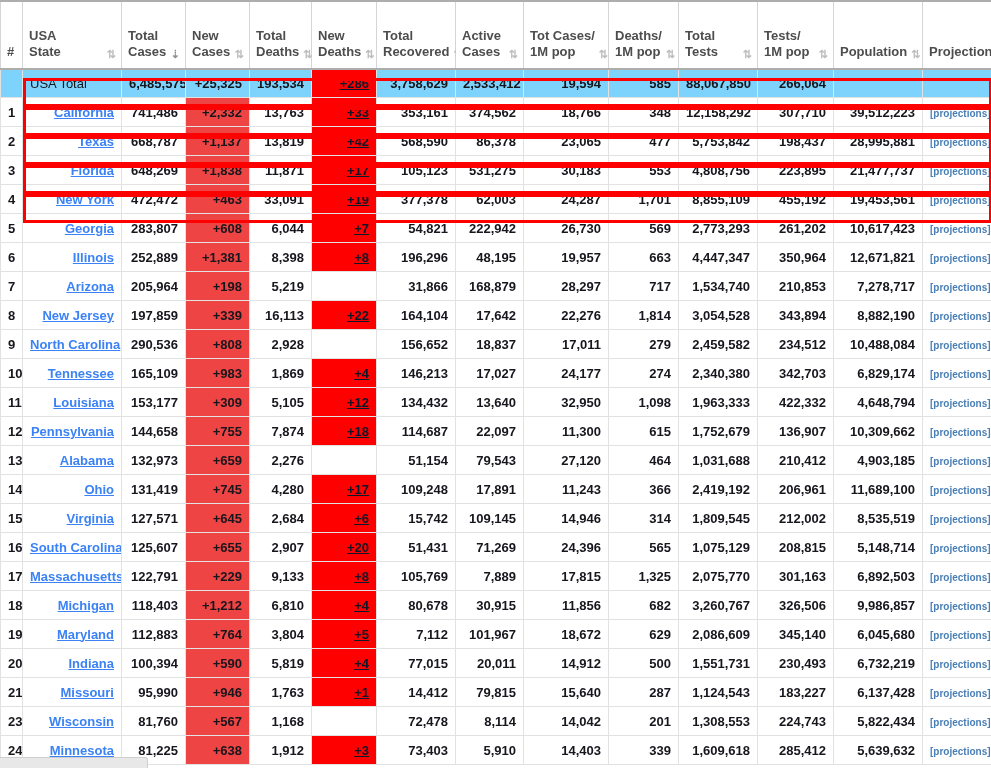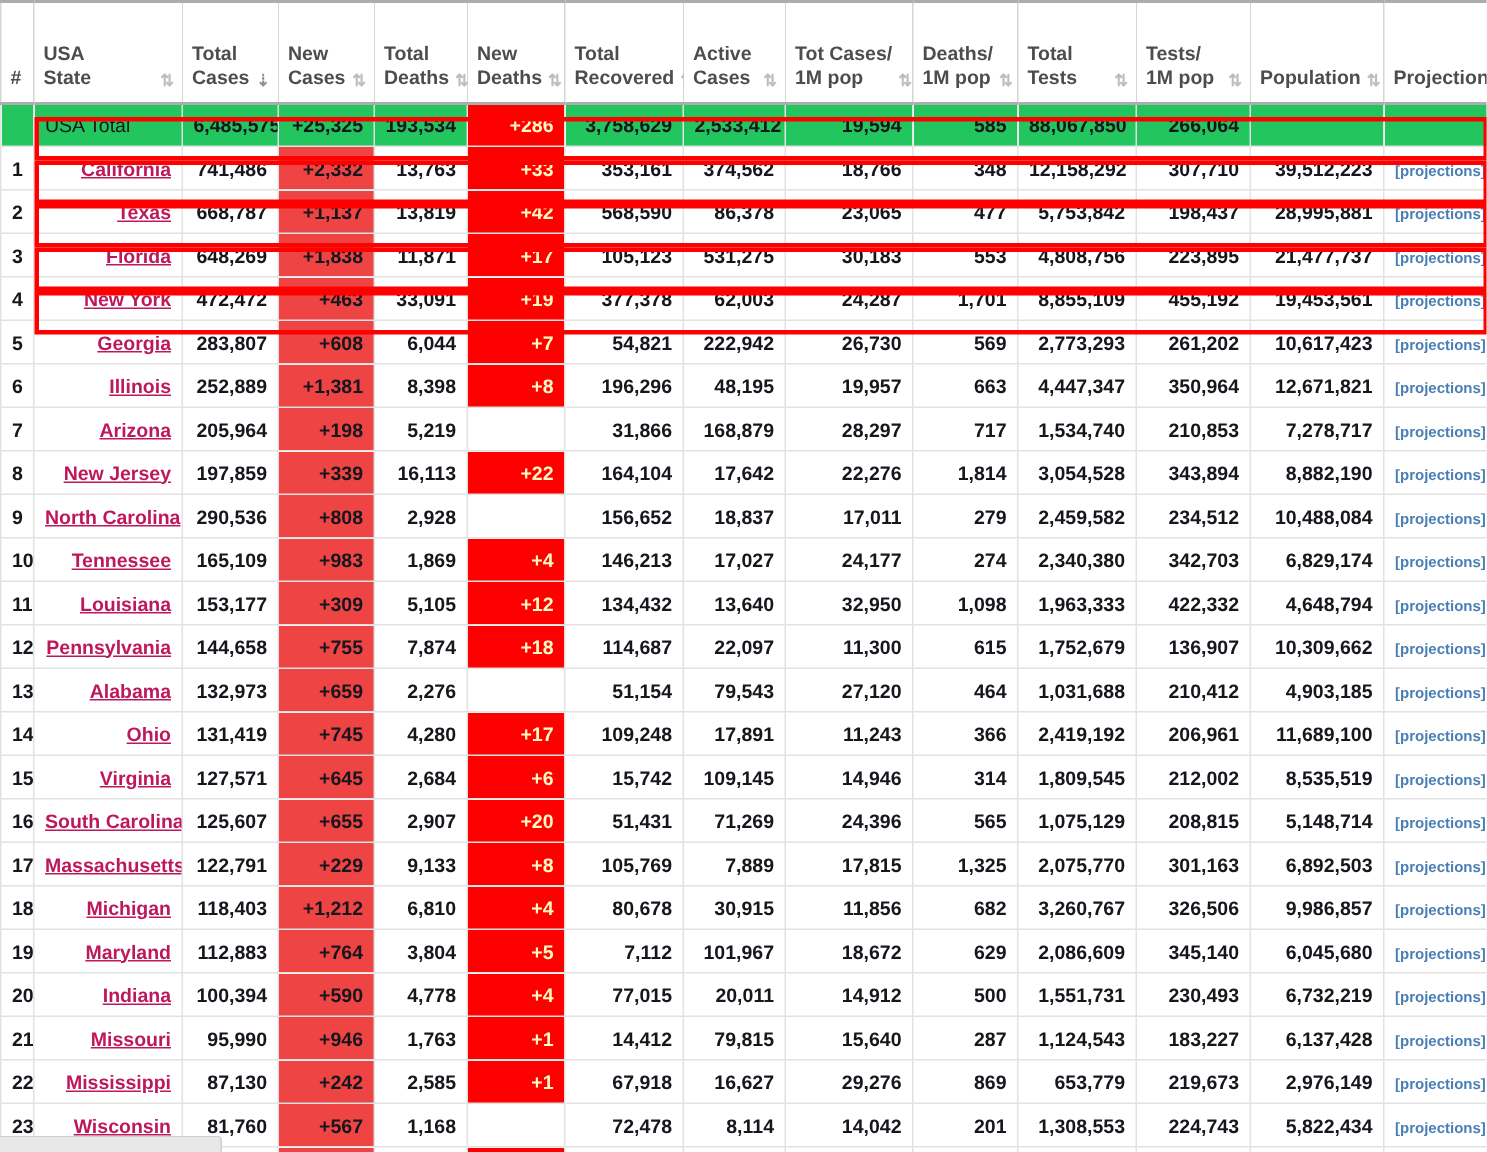--- a/index.html
+++ b/index.html
@@ -77,21 +77,21 @@
     box-sizing: border-box;
     text-align: right;
     font-weight: bold;
     font-size: 13px;
     color: #16161d;
     white-space: nowrap;
     overflow: hidden;
   }
 
   tr.total-row td {
-    background: #22c55e;
+    background: #7dd3fc;
     font-weight: normal;
     color: #3c3c3c;
     border-color: #c8c8c8;
     border-top: 1px solid #adadad;
     border-bottom: 1px solid #adadad;
     height: 31px;
   }
   tr.total-row td.c-state {
     text-align: left;
     font-weight: normal;
@@ -101,35 +101,36 @@
     text-align: center;
     font-weight: normal;
     font-size: 11px;
     color: #5a5a5a;
     background: #ffffff;
   }
   td.c-state {
     text-align: left;
   }
   td.c-state a {
-    color: #be185d;
+    color: #3b82f6;
     text-decoration: underline;
     font-weight: bold;
     font-size: 13px;
     cursor: pointer;
   }
   td.c-newcases {
     background: #ef4444;
   }
   td.c-newdeaths {
     background: #ffffff;
   }
   td.c-newdeaths.filled {
     background: #ff0000;
-    color: #fef9c3;
+    color: #0f172a;
+    text-decoration: underline;
   }
   td.c-proj {
     text-align: right;
     font-weight: normal;
     padding-right: 6px;
   }
   td.c-proj a {
     color: #4a7fb5;
     font-size: 10px;
     text-decoration: none;
@@ -586,21 +587,21 @@
           <td>2,086,609</td>
           <td>345,140</td>
           <td>6,045,680</td>
           <td class="c-proj"><a>[projections]</a></td>
         </tr>
         <tr>
           <td class="c-rank">20</td>
           <td class="c-state"><a>Indiana</a></td>
           <td>100,394</td>
           <td class="c-newcases">+590</td>
-          <td>4,778</td>
+          <td>5,819</td>
           <td class="c-newdeaths filled">+4</td>
           <td>77,015</td>
           <td>20,011</td>
           <td>14,912</td>
           <td>500</td>
           <td>1,551,731</td>
           <td>230,493</td>
           <td>6,732,219</td>
           <td class="c-proj"><a>[projections]</a></td>
         </tr>
@@ -614,36 +615,20 @@
           <td>14,412</td>
           <td>79,815</td>
           <td>15,640</td>
           <td>287</td>
           <td>1,124,543</td>
           <td>183,227</td>
           <td>6,137,428</td>
           <td class="c-proj"><a>[projections]</a></td>
         </tr>
         <tr>
-          <td class="c-rank">22</td>
-          <td class="c-state"><a>Mississippi</a></td>
-          <td>87,130</td>
-          <td class="c-newcases">+242</td>
-          <td>2,585</td>
-          <td class="c-newdeaths filled">+1</td>
-          <td>67,918</td>
-          <td>16,627</td>
-          <td>29,276</td>
-          <td>869</td>
-          <td>653,779</td>
-          <td>219,673</td>
-          <td>2,976,149</td>
-          <td class="c-proj"><a>[projections]</a></td>
-        </tr>
-        <tr>
           <td class="c-rank">23</td>
           <td class="c-state"><a>Wisconsin</a></td>
           <td>81,760</td>
           <td class="c-newcases">+567</td>
           <td>1,168</td>
           <td class="c-newdeaths"></td>
           <td>72,478</td>
           <td>8,114</td>
           <td>14,042</td>
           <td>201</td>

